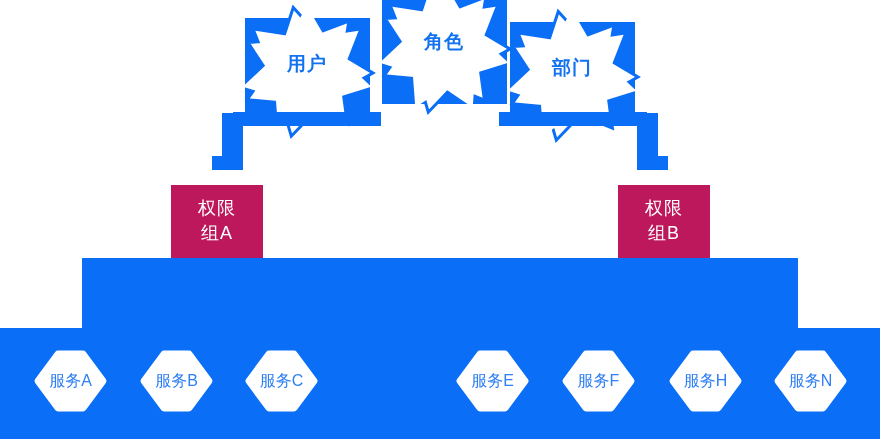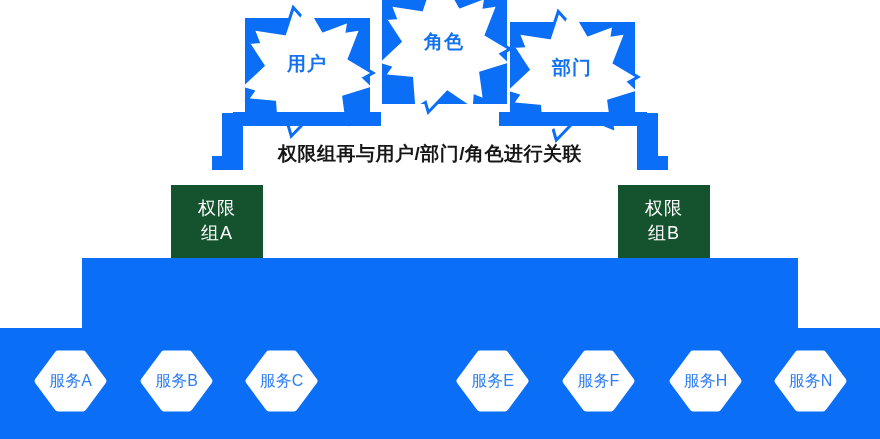--- a/index.html
+++ b/index.html
@@ -32,21 +32,21 @@
     position:absolute; left:298px; top:217px; width:282px; height:34px;
     background:#0a6ef6; text-align:center;
   }
   .banner-text {
     display:block; line-height:34px; color:#0d0d0d; font-size:20px;
     font-weight:bold; white-space:nowrap;
   }
 
   
   .pgroup {
-    position:absolute; width:92px; height:73px; top:185px; background:#14532d;
+    position:absolute; width:92px; height:73px; top:185px; background:#be185d;
     color:#ffffff; font-size:18px; text-align:center; padding-top:11px;
     line-height:25px; letter-spacing:1px;
   }
 
   
   .platform { position:absolute; left:82px; top:258px; width:716px; height:70px; background:#0a6ef6; }
   .band     { position:absolute; left:0; top:328px; width:880px; height:111px; background:#0a6ef6; }
 
   
   .hex { position:absolute; top:347px; width:75px; height:68px; }
@@ -94,21 +94,20 @@
   </div>
 
   <div class="base-bar" style="left:233px"></div>
   <div class="base-bar" style="left:499px"></div>
 
   <div class="arm" style="left:222px;top:113px;width:21px;height:57px"></div>
   <div class="arm" style="left:212px;top:156px;width:10px;height:14px"></div>
   <div class="arm" style="left:637px;top:113px;width:21px;height:57px"></div>
   <div class="arm" style="left:658px;top:156px;width:10px;height:14px"></div>
 
-  <div class="caption-association">权限组再与用户/部门/角色进行关联</div>
 
   <div class="pgroup" style="left:171px">
     <span>权限</span><br>
     <span>组A</span>
   </div>
   <div class="pgroup" style="left:618px">
     <span>权限</span><br>
     <span>组B</span>
   </div>
 

